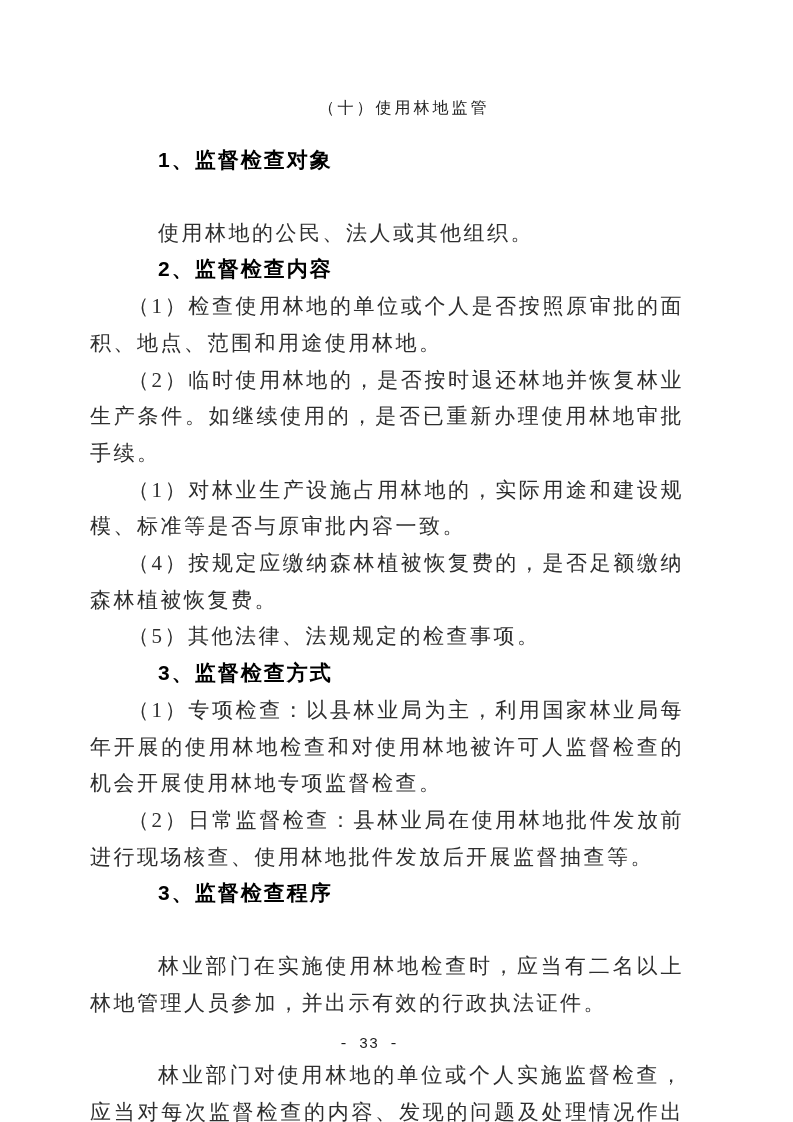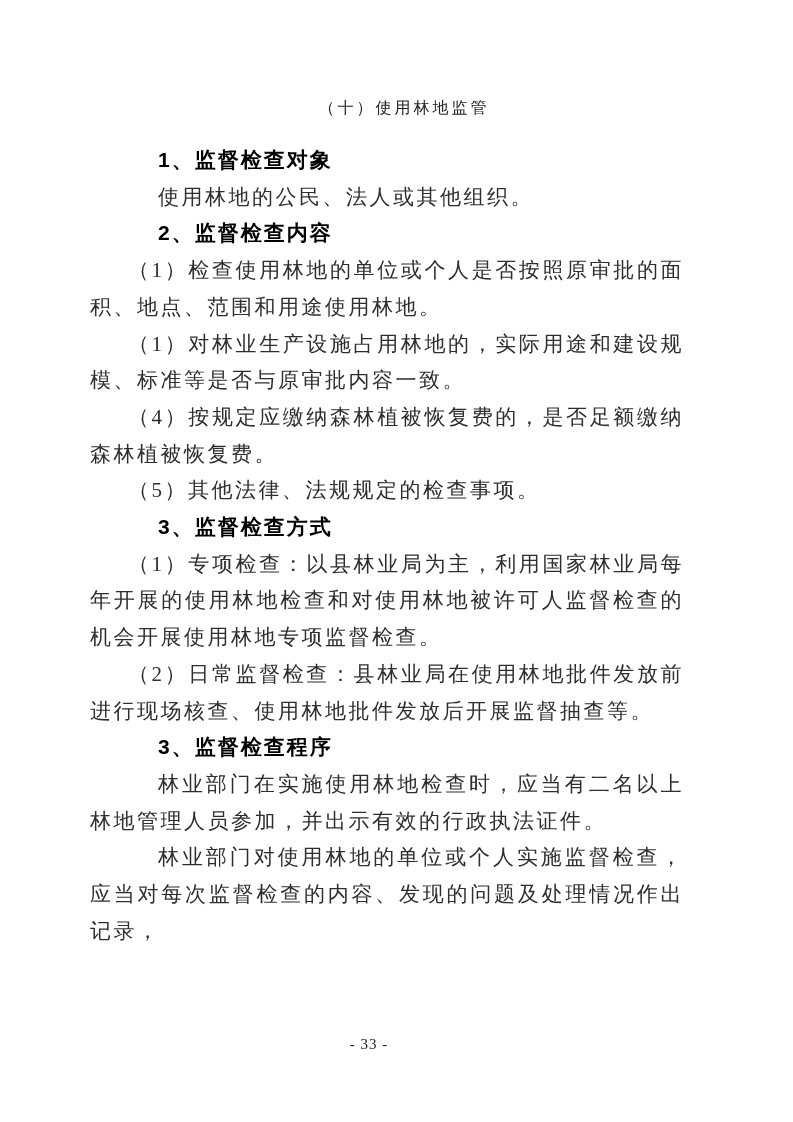--- a/index.html
+++ b/index.html
@@ -49,52 +49,54 @@
   }
   p.heading {
     font-family: "Liberation Sans", "DejaVu Sans", sans-serif;
     font-weight: 700;
     color: #000000;
     letter-spacing: 2px;
     text-indent: 68px;
   }
   p.body-para {
     text-indent: 68px;
+    margin-top: 36px;
   }
   p.item-para {
     text-indent: 38px;
   }
   .page-number {
     position: absolute;
     left: 0;
     top: 1036px;
     width: 738px;
     text-align: center;
     font-size: 15px;
     letter-spacing: 1px;
     color: #1d1d1d;
-    font-family: Liberation Serif, serif;
+    font-family: Liberation Mono, monospace;
   }
 </style>
 </head>
 <body>
 
 <div class="page">
   <div class="content">
 
     <h1 class="doc-title">（十）使用林地监管</h1>
 
     <div>
       <p class="heading">1、监督检查对象</p>
       <p class="body-para">使用林地的公民、法人或其他组织。</p>
     </div>
 
     <div>
       <p class="heading">2、监督检查内容</p>
       <p class="item-para">（1）检查使用林地的单位或个人是否按照原审批的面积、地点、范围和用途使用林地。</p>
+      <p class="item-para">（2）临时使用林地的，是否按时退还林地并恢复林业生产条件。如继续使用的，是否已重新办理使用林地审批手续。</p>
       <p class="item-para">（1）对林业生产设施占用林地的，实际用途和建设规模、标准等是否与原审批内容一致。</p>
       <p class="item-para">（4）按规定应缴纳森林植被恢复费的，是否足额缴纳森林植被恢复费。</p>
       <p class="item-para">（5）其他法律、法规规定的检查事项。</p>
     </div>
 
     <div>
       <p class="heading">3、监督检查方式</p>
       <p class="item-para">（1）专项检查：以县林业局为主，利用国家林业局每年开展的使用林地检查和对使用林地被许可人监督检查的机会开展使用林地专项监督检查。</p>
       <p class="item-para">（2）日常监督检查：县林业局在使用林地批件发放前进行现场核查、使用林地批件发放后开展监督抽查等。</p>
     </div>

